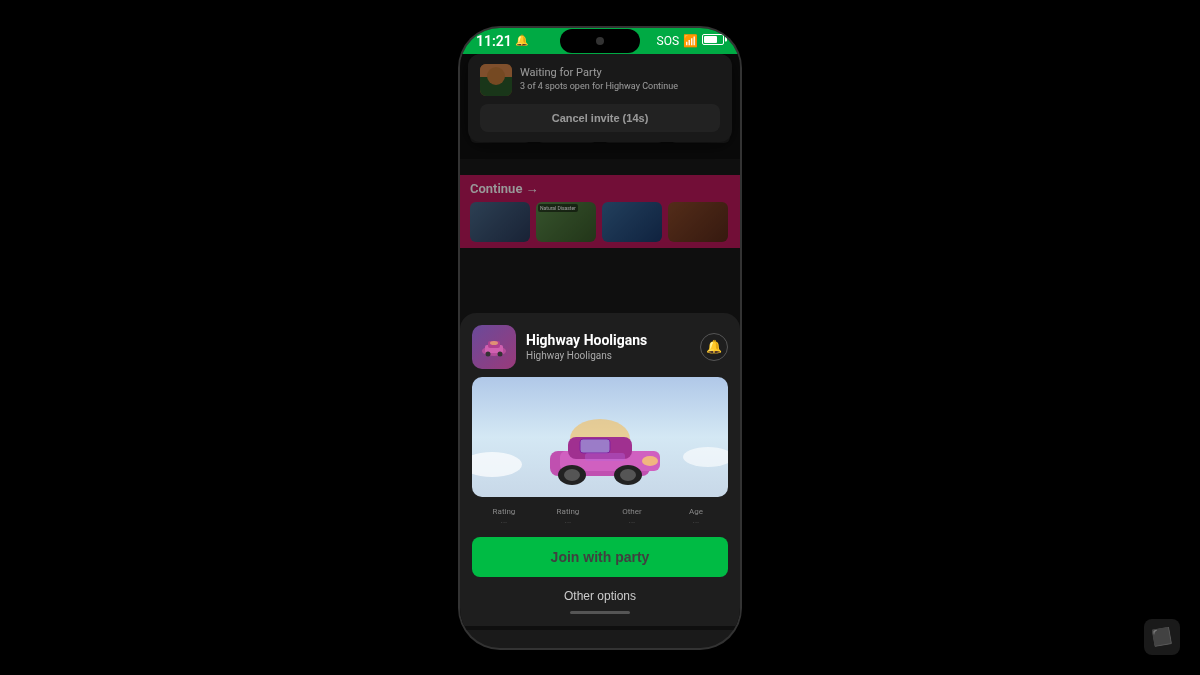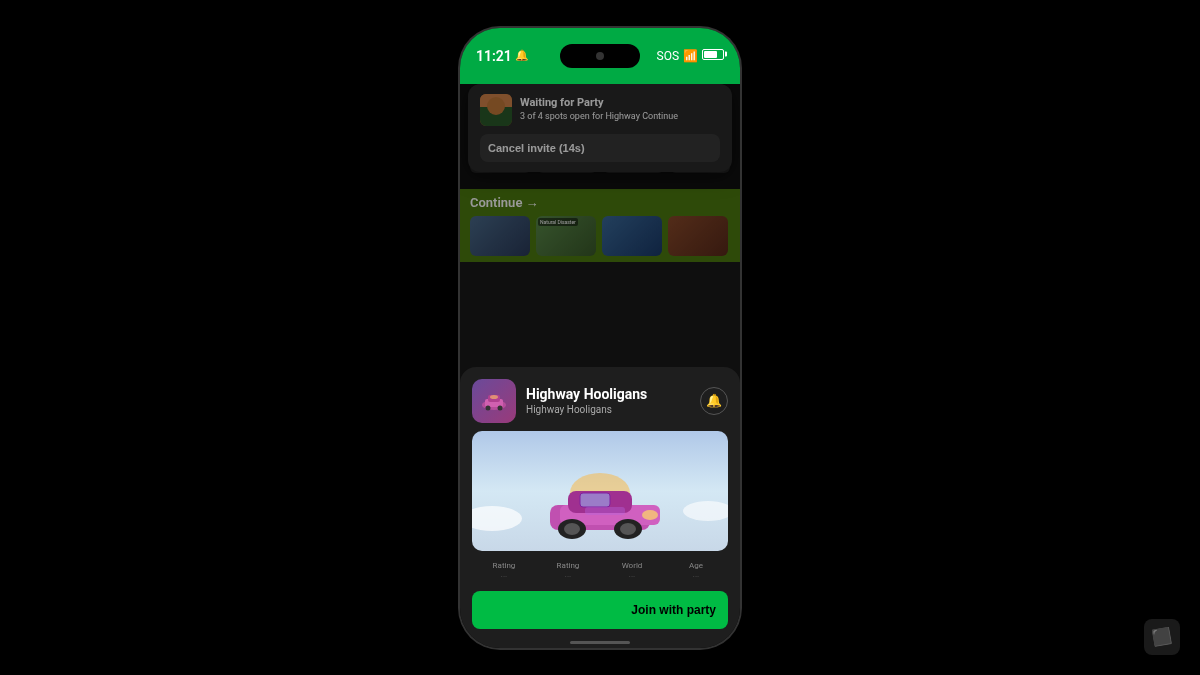--- a/index.html
+++ b/index.html
@@ -20,21 +20,21 @@
       background: #1a1a1a;
       border-radius: 40px;
       overflow: hidden;
       position: relative;
       box-shadow: 0 0 0 2px #333;
     }
 
     
     .status-bar {
       background: #00aa44;
-      height: 56px;
+      height: 26px;
       display: flex;
       align-items: center;
       justify-content: space-between;
       padding: 0 16px;
       position: relative;
     }
 
     .status-time {
       color: #fff;
       font-size: 14px;
@@ -156,21 +156,22 @@
     .game-stats-small {
       display: flex;
       gap: 4px;
       color: #888;
       font-size: 6px;
     }
 
     
     .continue-section {
       padding: 6px 10px;
-      background: #4d7c0f;
+      background: #be185d;
+      margin-top: 16px;
     }
 
     .continue-header {
       color: #fff;
       font-size: 13px;
       font-weight: 600;
       margin-bottom: 6px;
     }
 
     .continue-games {
@@ -252,21 +253,21 @@
       margin: 3px auto 0;
     }
 
     .notif-text {
       flex: 1;
     }
 
     .notif-title {
       color: #fff;
       font-size: 11px;
-      font-weight: 700;
+      font-weight: 400;
       margin-bottom: 2px;
     }
 
     .notif-subtitle {
       color: #aaa;
       font-size: 9px;
       line-height: 1.3;
     }
 
     .notif-subtitle span {
@@ -277,21 +278,21 @@
     .cancel-btn {
       width: 100%;
       background: #3a3a3a;
       border: none;
       border-radius: 8px;
       color: #fff;
       font-size: 11px;
       font-weight: 600;
       padding: 8px;
       cursor: pointer;
-      text-align: left;
+      text-align: center;
     }
 
     
     .game-sheet {
       position: absolute;
       bottom: 4px;
       left: 0;
       right: 0;
       background: #1e1e1e;
       border-radius: 16px 16px 0 0;
@@ -409,26 +410,26 @@
       font-size: 8px;
     }
 
     
     .join-btn {
       margin: 0 12px 8px;
       width: calc(100% - 24px);
       background: #00bb44;
       border: none;
       border-radius: 8px;
-      color: #000000;
-      font-size: 12px;
+      color: #404040;
+      font-size: 14px;
       font-weight: 700;
       padding: 12px;
       cursor: pointer;
-      text-align: right;
+      text-align: center;
     }
 
     .other-options-btn {
       display: block;
       text-align: center;
       color: #ccc;
       font-size: 12px;
       font-weight: 500;
       cursor: pointer;
       padding: 4px;
@@ -616,33 +617,34 @@
         <div class="stats-row">
           <div class="stat-item">
             <div class="stat-label">Rating</div>
             <div class="stat-dots">···</div>
           </div>
           <div class="stat-item">
             <div class="stat-label">Rating</div>
             <div class="stat-dots">···</div>
           </div>
           <div class="stat-item">
-            <div class="stat-label">World</div>
+            <div class="stat-label">Other</div>
             <div class="stat-dots">···</div>
           </div>
           <div class="stat-item">
             <div class="stat-label">Age</div>
             <div class="stat-dots">···</div>
           </div>
         </div>
 
         
         <button class="join-btn">Join with party</button>
 
         
+        <button class="other-options-btn">Other options</button>
 
         
         <div class="home-indicator">
           <div class="home-bar"></div>
         </div>
 
       </div>
 
     </div>
   </div>

